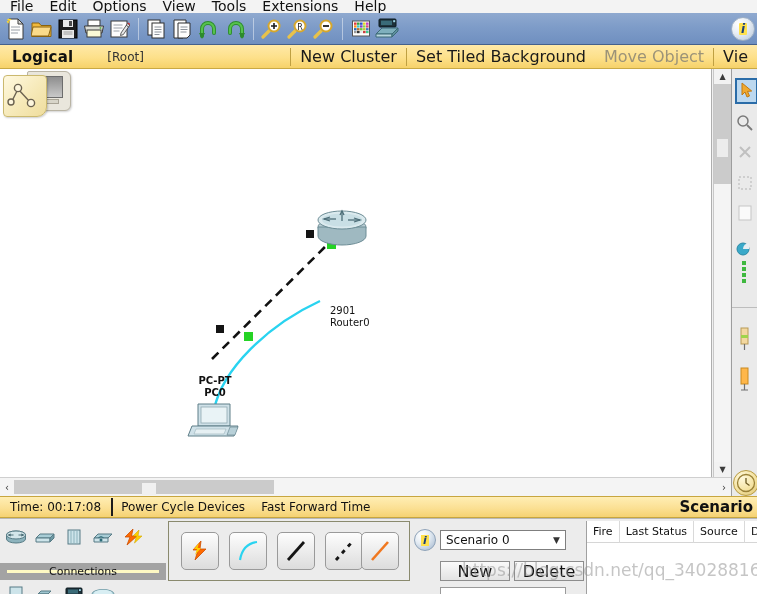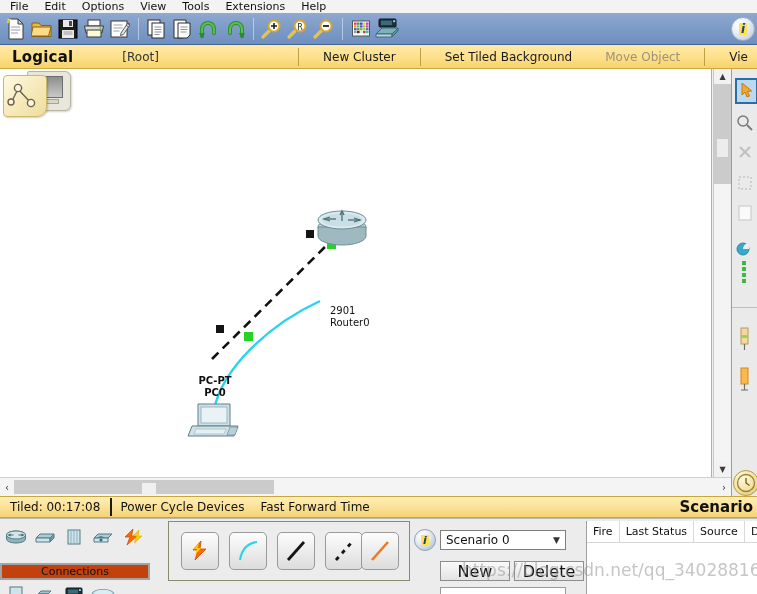--- a/index.html
+++ b/index.html
@@ -18,21 +18,21 @@
 
   
   .menubar {
     position: absolute; top: 0; left: 0;
     width: 757px; height: 14px;
     background: #f3f3f3;
     display: flex; align-items: flex-start;
     padding-left: 2px;
   }
   .menu-item {
-    font-size: 11px; color: #111;
+    font-size: 14px; color: #111;
     padding: 0 8px;
     line-height: 13px;
     cursor: default;
     white-space: nowrap;
   }
 
   
   .toolbar {
     position: absolute; top: 13px; left: 0;
     width: 757px; height: 32px;
@@ -67,35 +67,35 @@
     color: #1c3f7a; background: #ffe14d;
     padding: 0 2px; line-height: 12px; border-radius: 1px;
   }
 
   
   .modebar {
     position: absolute; top: 45px; left: 0;
     width: 757px; height: 24px;
     background: linear-gradient(180deg,#ffe9a8 0%, #fde08a 55%, #f6d26a 100%);
     border-bottom: 1px solid #c9a945;
-    display: flex; align-items: center; gap: 15px;
+    display: flex; align-items: center;
   }
   .mode-title {
     font-size: 15px; font-weight: bold; color: #111;
     padding-left: 12px; padding-right: 14px;
     letter-spacing: .2px;
   }
   .mode-root {
     font-size: 12px; color: #333;
     padding-left: 20px;
   }
   .mode-gap { flex: 1 1 auto; }
   .mode-vsep { width: 1px; height: 18px; background: #bfa042; }
   .mode-btn {
-    font-size: 12px; color: #1a1a1a;
+    font-size: 16px; color: #1a1a1a;
     padding: 0 9px; line-height: 22px;
     cursor: pointer; white-space: nowrap;
   }
   .mode-btn.disabled { color: #9c9378; cursor: default; }
   .mode-btn.clipped { overflow: hidden; }
 
   
   .workspace {
     position: absolute; top: 69px; left: 0;
     width: 712px; height: 408px;
@@ -233,23 +233,23 @@
     width: 166px; height: 74px;
     background: #ececec;
   }
   .dev-row {
     position: absolute; top: 6px; left: 4px;
     display: flex; align-items: center; gap: 5px;
   }
   .dev-ico { width: 24px; height: 20px; display: flex; align-items: center; justify-content: center; cursor: pointer; }
   .conn-label {
     position: absolute; top: 42px; left: 0;
-    width: 150px; height: 17px;
-    background: #c2410c;
-    border: 2px solid #a3a3a3;
+    width: 166px; height: 17px;
+    background: #fef9c3;
+    border: 7px solid #a3a3a3;
     font-size: 11px; color: #111;
     display: flex; align-items: center; justify-content: center;
   }
   .dev-row2 {
     position: absolute; top: 62px; left: 4px;
     display: flex; align-items: center; gap: 5px;
   }
   .conn-box {
     position: absolute; top: 2px; left: 168px;
     width: 242px; height: 60px;
@@ -665,21 +665,21 @@
   </div>
 
   <div class="sb-clock-orb">
     <svg width="24" height="24" viewBox="0 0 24 24" style="position:absolute;left:0;top:0;">
       <circle cx="12" cy="12" r="8.5" fill="none" stroke="#9a8136" stroke-width="1.3"></circle>
       <path d="M12 7 v5 l3.5 2.5" fill="none" stroke="#6c5a22" stroke-width="1.3"></path>
     </svg>
   </div>
 
   <div class="statusbar">
-    <div class="sb-time">Tiled: 00:17:08</div>
+    <div class="sb-time">Time: 00:17:08</div>
     <div class="sb-vsep"></div>
     <div class="sb-btn">Power Cycle Devices</div>
     <div class="sb-btn">Fast Forward Time</div>
     <div class="sb-gap"></div>
     <div class="sb-mode">Scenario</div>
   </div>
 
   <div class="bottom">
 
     <div class="dev-cat">

